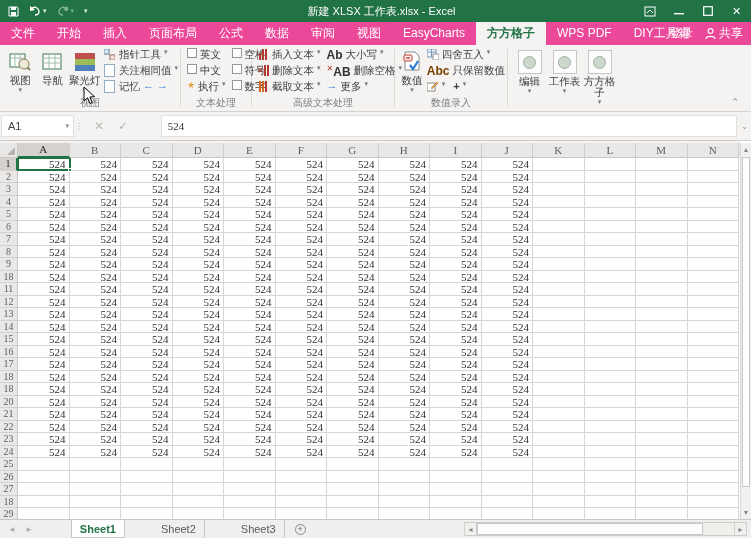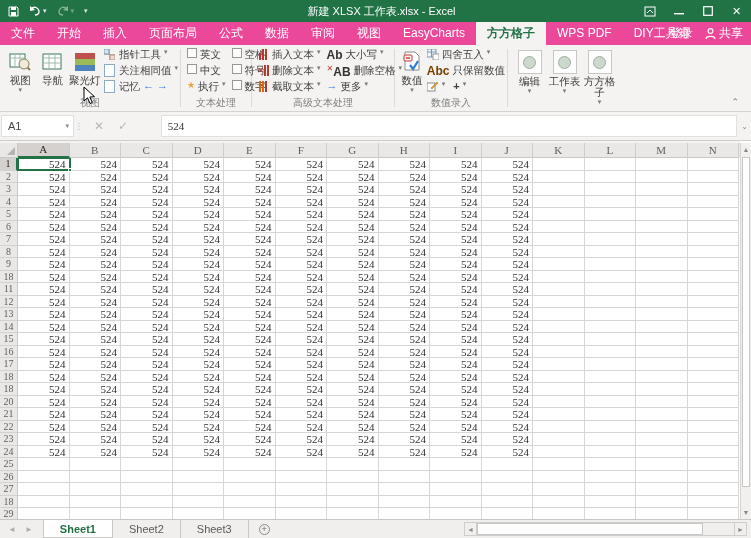--- a/index.html
+++ b/index.html
@@ -94,21 +94,21 @@
   .vscroll { position:absolute; top:143px; right:0; width:11px; height:376px; background:#f1f0ee; border-left:1px solid #d7d5d3; }
   .vscroll .varr { height:13px; display:flex; align-items:center; justify-content:center; color:#8a8a8a; font-size:7px; }
   .vscroll .vthumb { position:absolute; top:14px; left:1px; right:1px; height:330px; background:#fdfdfd; border:1px solid #c9c7c5; }
   .vscroll .varr.down { position:absolute; bottom:0; left:0; right:0; }
 
   
   .tabbar { position:absolute; left:0; bottom:0; width:751px; height:19px; background:#f1efed; border-top:1px solid #c9c7c5;
             display:flex; align-items:stretch; font-size:11px; color:#5a5a5a; }
   .navarrows { display:flex; align-items:center; gap:9px; padding:0 10px 0 8px; color:#b0aeac; font-size:8px; }
   .stabs { display:flex; align-items:stretch; }
-  .stab { padding:0 16px; display:flex; align-items:center; border-right:1px solid #cbc9c7; }
+  .stab { padding:0 8px; display:flex; align-items:center; border-right:1px solid #cbc9c7;margin-left:28px; }
   .stab.active { background:#fff; color:#217346; font-weight:bold; border:1px solid #c9c7c5; border-top:none; }
   .addsheet { display:flex; align-items:center; padding:0 10px; }
   .addsheet .plus { width:11px; height:11px; border-radius:50%; border:1px solid #8a8a8a; color:#6a6a6a;
                     font-size:9px; line-height:9px; text-align:center; }
   .hscroll { position:absolute; right:4px; bottom:2px; width:283px; height:14px; display:flex; align-items:center; }
   .hscroll .harr { width:13px; height:14px; background:#f1efed; border:1px solid #d0cecb; color:#8a8a8a;
                    font-size:7px; display:flex; align-items:center; justify-content:center; }
   .hscroll .htrack { flex:1; height:14px; background:#f1efed; border-top:1px solid #d0cecb; border-bottom:1px solid #d0cecb; position:relative; }
   .hscroll .hthumb { position:absolute; left:0; top:0; bottom:0; width:88%; background:#fdfdfd; border:1px solid #c9c7c5; }
 

